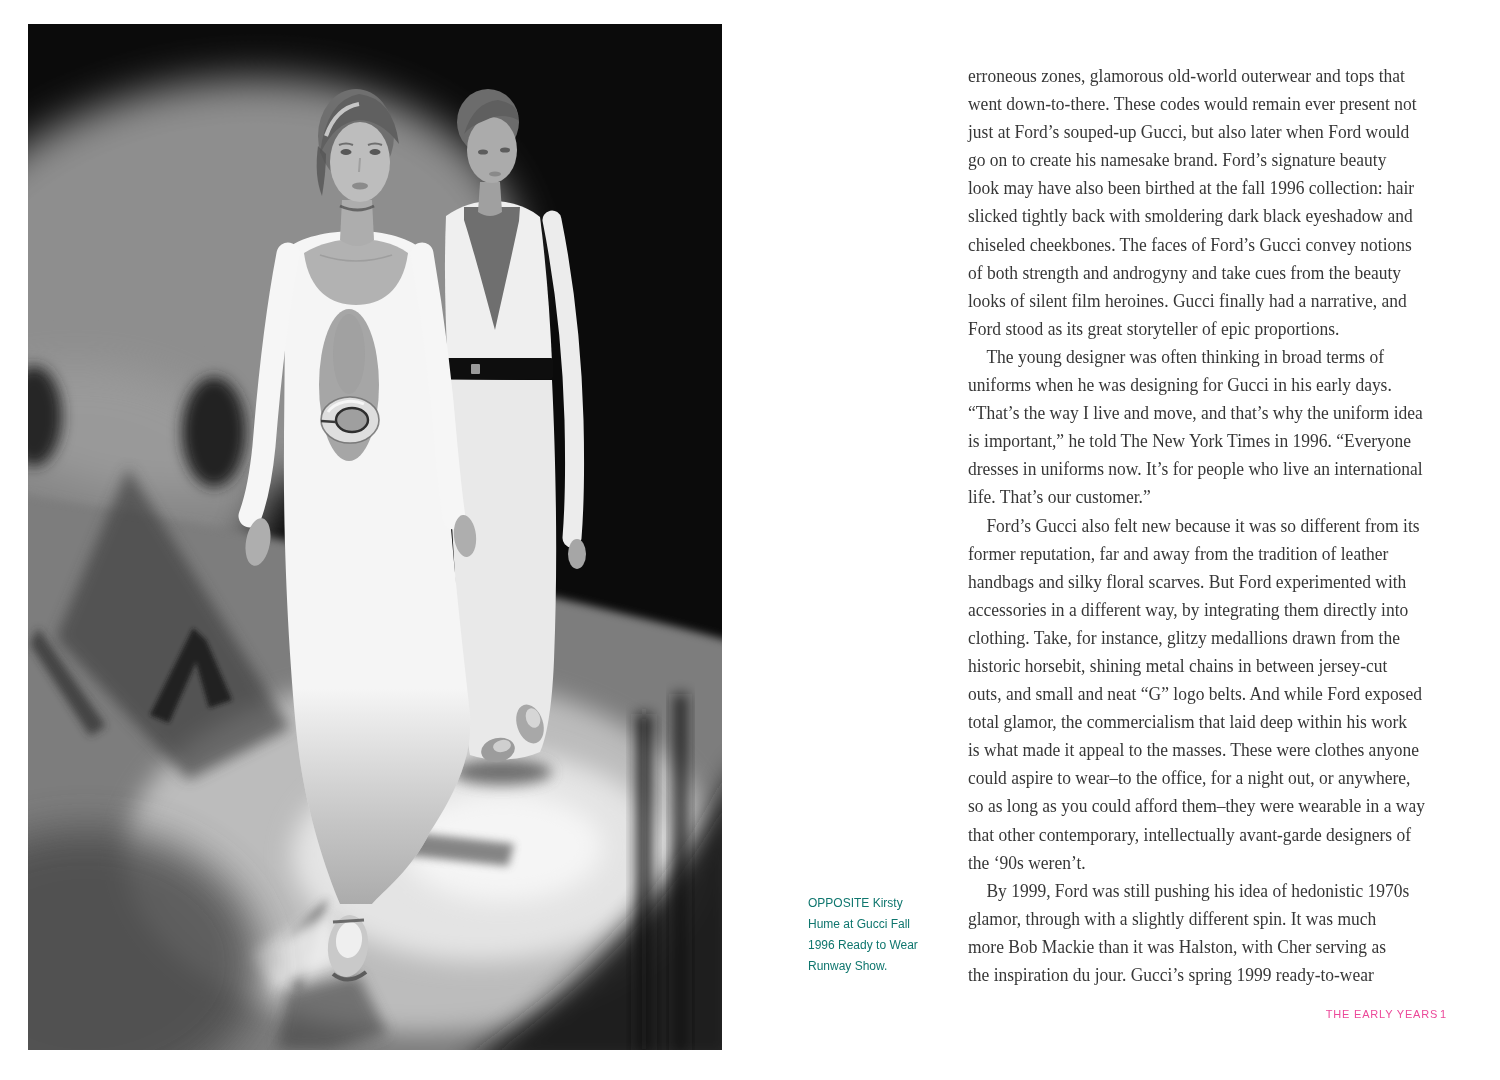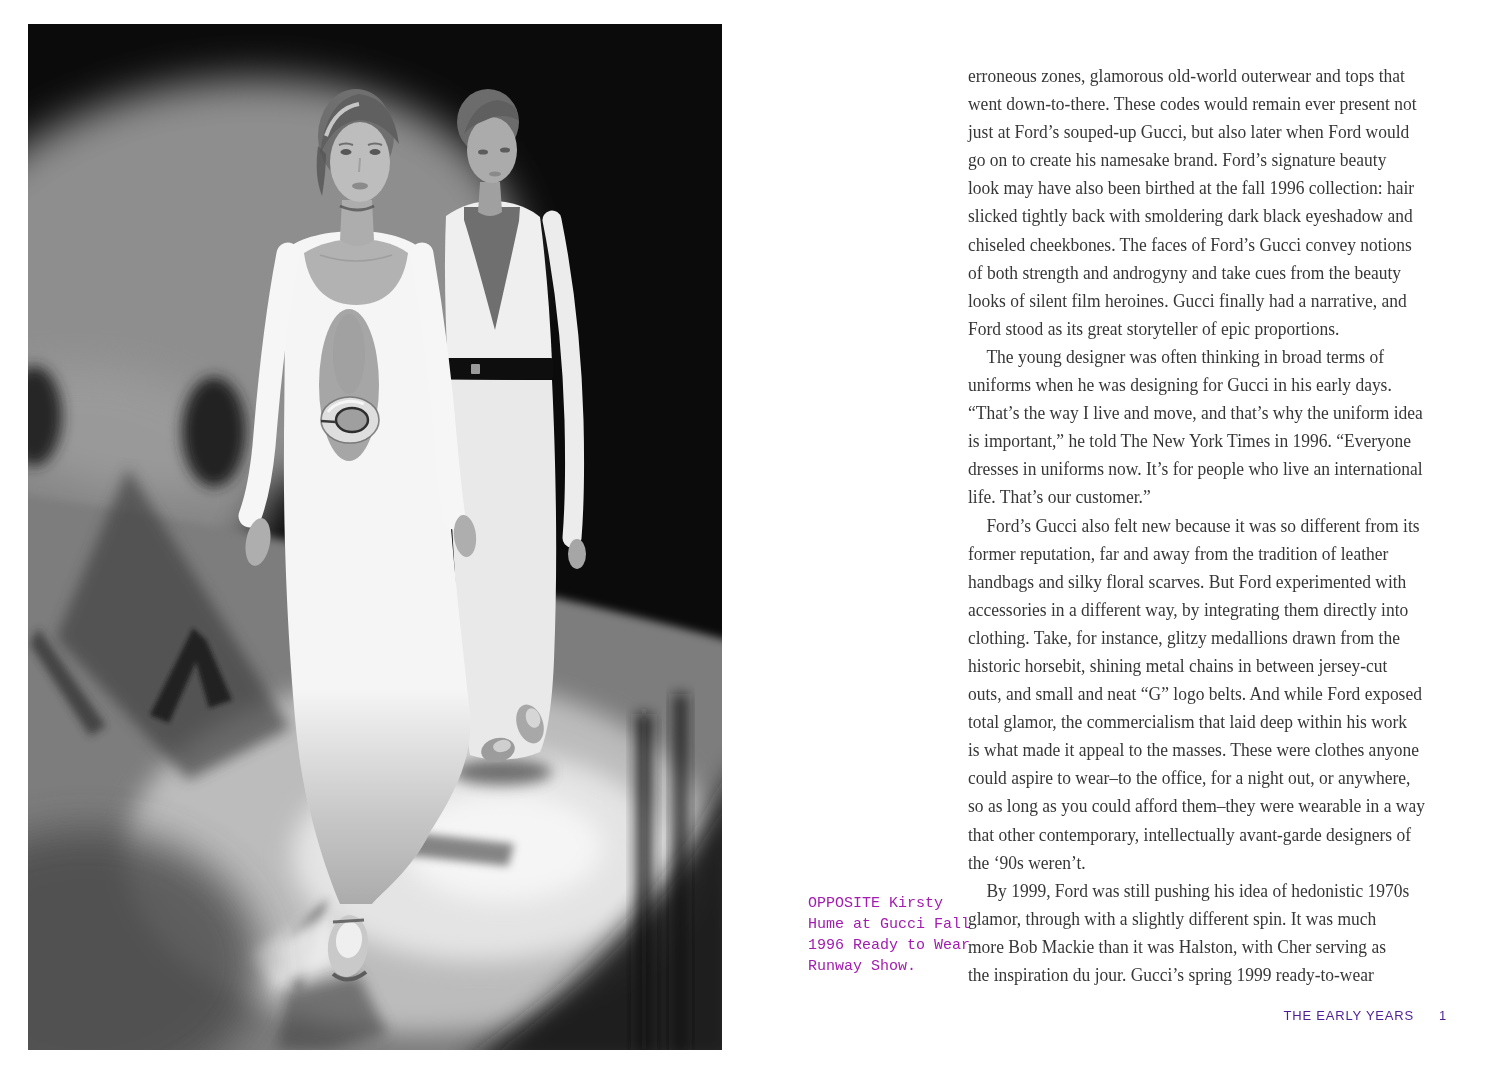--- a/index.html
+++ b/index.html
@@ -11,37 +11,37 @@
     overflow:hidden;
   }
   .page{position:absolute;inset:0;}
   .photo{
     position:absolute;left:28px;top:24px;width:694px;height:1026px;
     margin:0;background:#0b0b0b;overflow:hidden;
   }
   .photo svg{display:block;width:100%;height:100%;}
   .caption{
     position:absolute;left:808px;top:893px;width:190px;
-    font-family:Liberation Mono, monospace;
-    font-size:15px;line-height:21px;color:#a21caf;
+    font-family:Liberation Sans, sans-serif;
+    font-size:12px;line-height:21px;color:#0f766e;
     white-space:pre;
   }
   .bodycol{
     position:absolute;left:968px;top:62px;width:524px;
     transform:scaleX(.92);transform-origin:0 0;
     font-family:"Liberation Serif", serif;
     font-size:19px;line-height:28.1px;color:#373737;
   }
   .para{margin:0;white-space:pre;}
   .para.indent{text-indent:20px;}
   .footer{
     position:absolute;left:968px;top:1008px;width:479px;
-    display:flex;justify-content:flex-end;align-items:baseline;gap:25px;
+    display:flex;justify-content:flex-end;align-items:baseline;gap:2px;
     font-family:"Liberation Sans", sans-serif;
-    font-size:13px;letter-spacing:.8px;color:#4c1d95;
+    font-size:11px;letter-spacing:.8px;color:#ec4899;
   }
 </style>
 </head>
 <body>
 
 <div class="page">
 
   <figure class="photo">
     <svg viewBox="0 0 694 1026" preserveAspectRatio="none">
       <defs>

